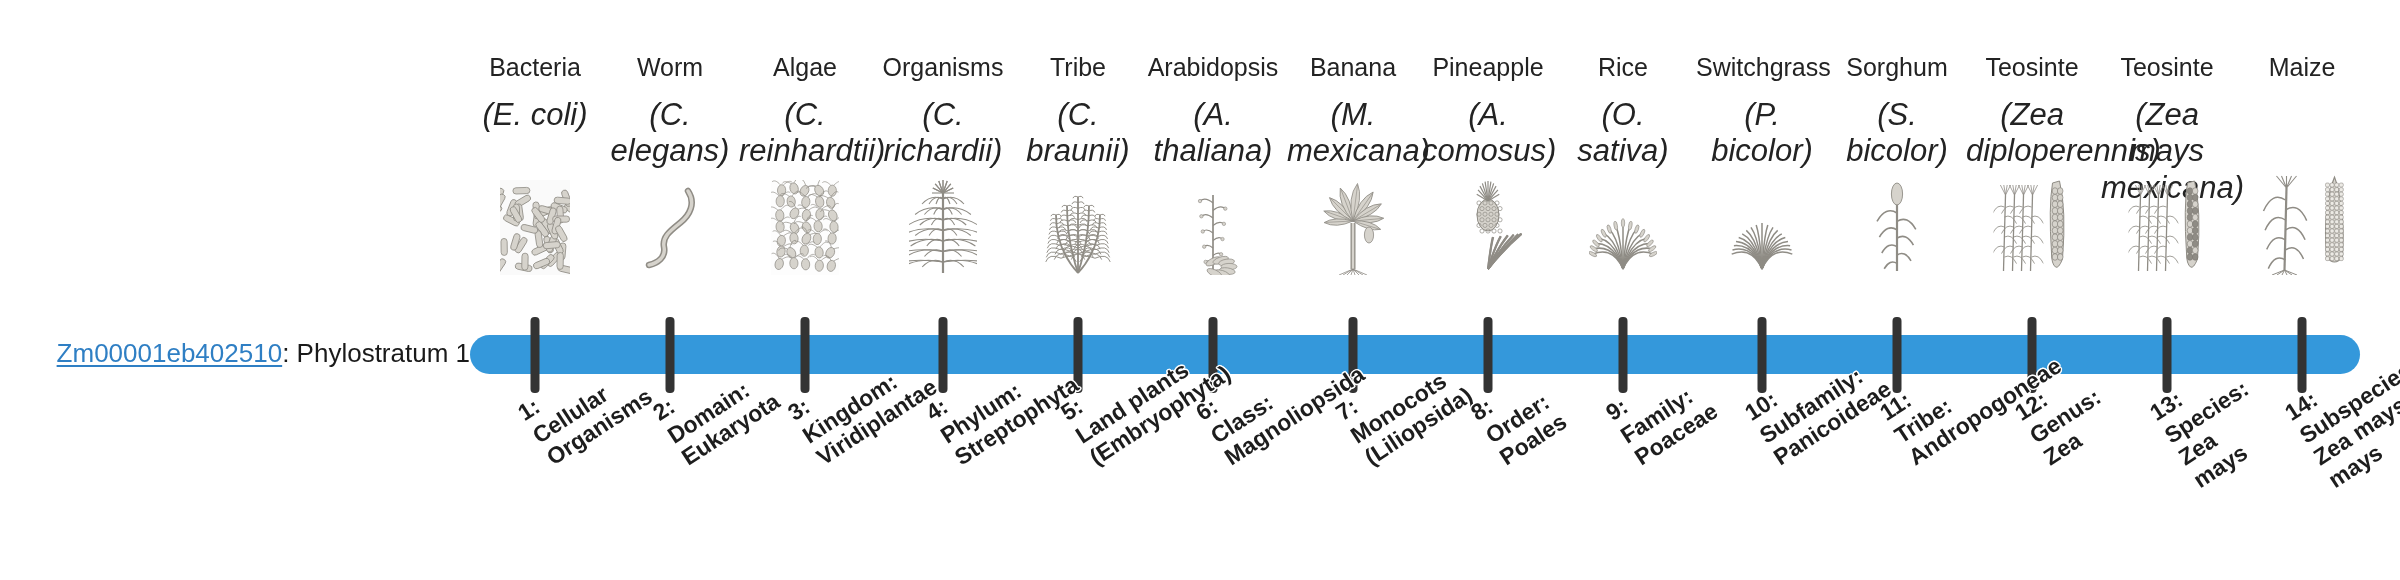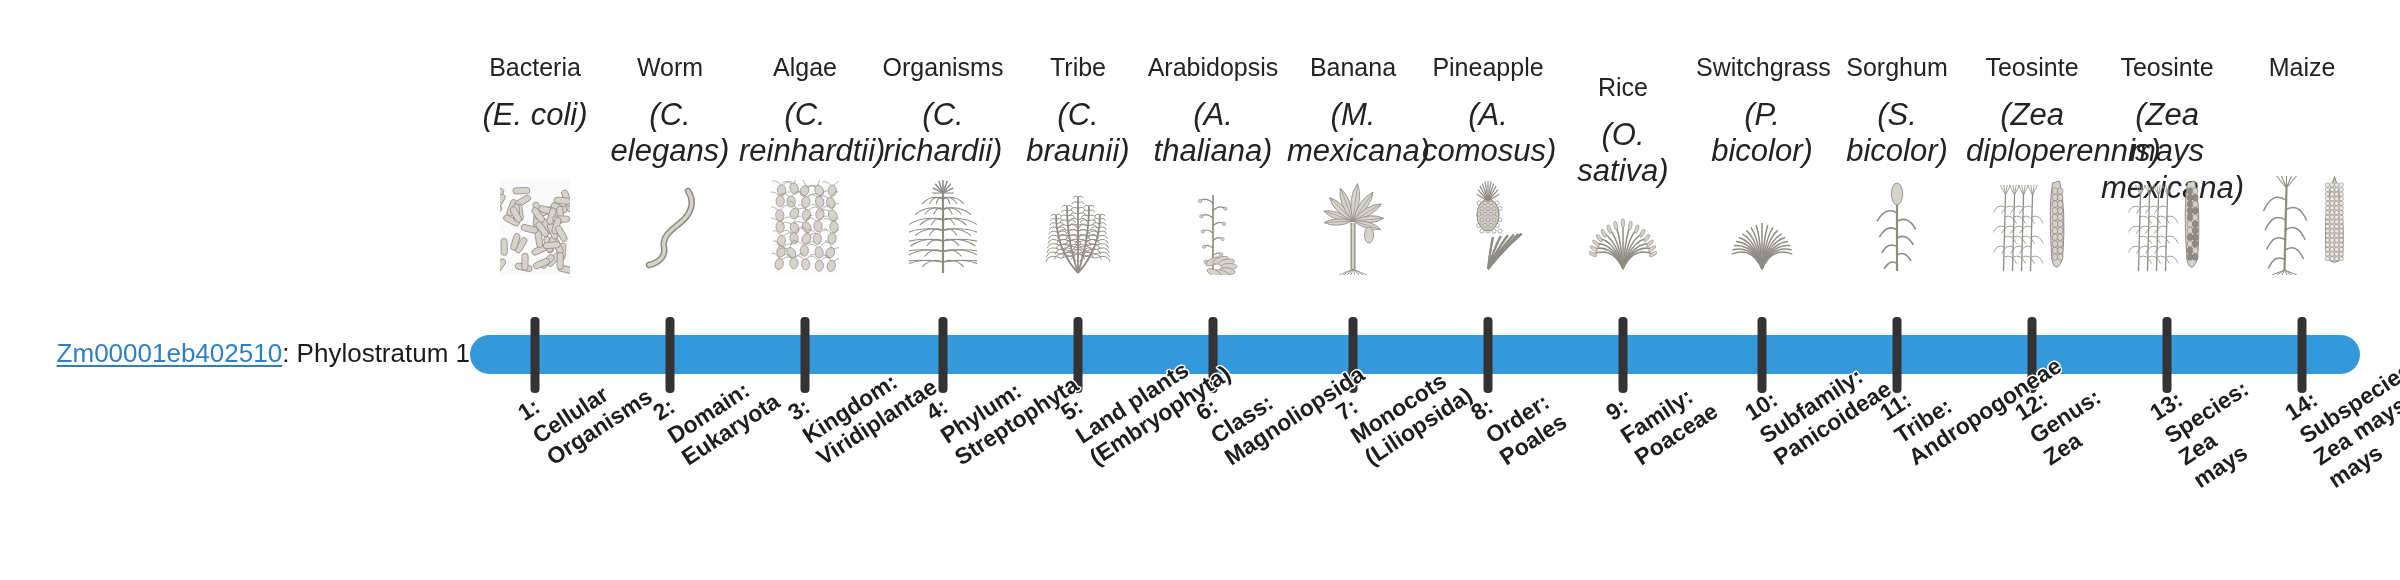--- a/index.html
+++ b/index.html
@@ -700,21 +700,21 @@
           <path d="M34 30 L28.36634124656931 12.34104814282146" stroke="#8f8c85" stroke-width="1.2"></path>
           <path d="M34 30 L31.096937252803986 10.594085474480071" stroke="#8f8c85" stroke-width="1.2"></path>
           <path d="M34 30 L34 10" stroke="#8f8c85" stroke-width="1.2"></path>
           <path d="M34 30 L36.90306274719601 10.594085474480071" stroke="#8f8c85" stroke-width="1.2"></path>
           <path d="M34 30 L39.63365875343069 12.34104814282146" stroke="#8f8c85" stroke-width="1.2"></path>
           <path d="M34 30 L42.029567276306295 15.137103490452116" stroke="#8f8c85" stroke-width="1.2"></path>
           <path d="M34 30 L43.9484508706605 18.816141930585065" stroke="#8f8c85" stroke-width="1.2"></path>
           <path d="M34 30 L45.2763114494309 23.159597133486624" stroke="#8f8c85" stroke-width="1.2"></path>
         </svg>
       </div>
-      <div class="species-col" style="left: 1623px; width: 132px; margin-top: 20px;">
+      <div class="species-col" style="left: 1623px; width: 132px;">
         <div class="common-name">Rice</div>
         <div class="latin-name">(O. sativa)</div>
       </div>
       <div class="art-wrap" style="left: 1623px;">
         <svg width="68" height="104" viewBox="0 0 68 104">
           <path d="M34 98 Q24.191335190930182 75.1472 3.7 83.1" fill="none" stroke="#8f8c85" stroke-width="1.5"></path>
           <ellipse cx="3.7" cy="83.1" rx="1.7" ry="4.4" fill="#d6d3cc" stroke="#8f8c85" stroke-width="0.6" transform="rotate(-62,3.7,83.1)"></ellipse>
           <path d="M34 98 Q24.54082119541152 73.68045714285714 4.8 77.7" fill="none" stroke="#8f8c85" stroke-width="1.5"></path>
           <ellipse cx="4.8" cy="77.7" rx="1.7" ry="4.4" fill="#d6d3cc" stroke="#8f8c85" stroke-width="0.6" transform="rotate(-53.142857142857146,4.8,77.7)"></ellipse>
           <path d="M34 98 Q25.247601485291078 72.21371428571429 7.0 72.4" fill="none" stroke="#8f8c85" stroke-width="1.5"></path>

